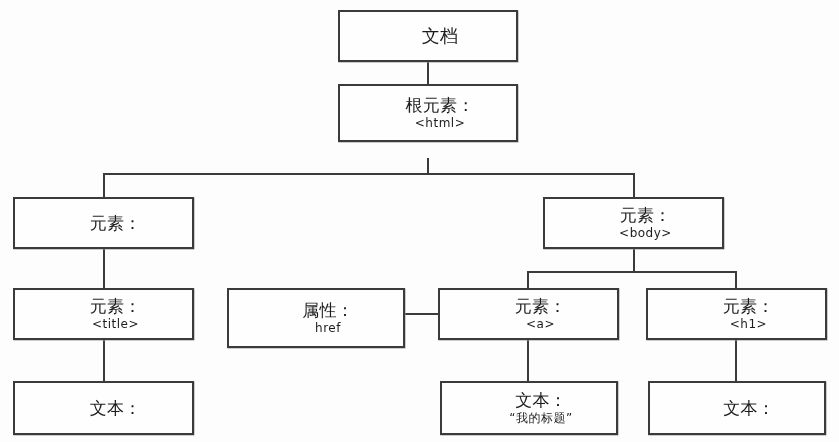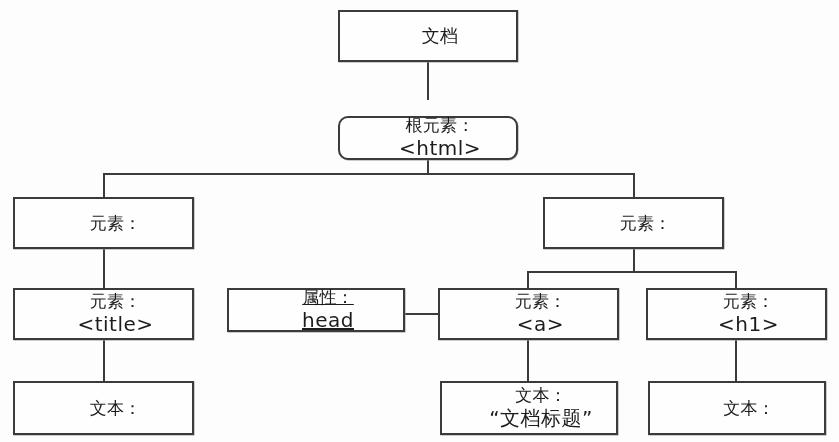--- a/index.html
+++ b/index.html
@@ -35,21 +35,21 @@
   .node .l1, .node .l2 {
     display: block;
     white-space: nowrap;
     font-size: 17px;
     letter-spacing: 0.2px;
   }
   .node.single .l1 {
     font-size: 18px;
   }
   .node .l2 {
-    font-size: 20px;
+    font-size: 12px;
     letter-spacing: 0.5px;
     text-align: center;
   }
   .edge {
     position: absolute;
     background: #3b3b3b;
     z-index: 1;
   }
   .edge.v { width: 2px; }
   .edge.h { height: 2px; }
@@ -78,59 +78,60 @@
   <div class="edge h" style="left:404px; top:313px; width:35px;"></div>
 
   <div class="edge v" style="left:527px; top:339px; height:43px;"></div>
 
   <div class="edge v" style="left:735px; top:339px; height:43px;"></div>
 
   <div class="node single" style="left:338px; top:10px; width:180px; height:52px;">
     <span class="l1">文档</span>
   </div>
 
-  <div class="node" style="left:338px; top:116px; width:180px; height:44px;border-radius:10px;">
+  <div class="node" style="left:338px; top:84px; width:180px; height:58px;">
     <span class="l1">根元素：</span>
     <span class="l2">&lt;html&gt;</span>
   </div>
 
   <div class="node" style="left:13px; top:197px; width:181px; height:52px;">
     <span class="l1">元素：</span>
   </div>
 
   <div class="node" style="left:543px; top:197px; width:181px; height:52px;">
     <span class="l1">元素：</span>
+    <span class="l2">&lt;body&gt;</span>
   </div>
 
   <div class="node" style="left:13px; top:288px; width:181px; height:52px;">
     <span class="l1">元素：</span>
     <span class="l2">&lt;title&gt;</span>
   </div>
 
-  <div class="node" style="left:227px; top:288px; width:178px; height:44px;text-decoration:underline;">
+  <div class="node" style="left:227px; top:288px; width:178px; height:60px;">
     <span class="l1">属性：</span>
-    <span class="l2">head</span>
+    <span class="l2">href</span>
   </div>
 
   <div class="node" style="left:438px; top:288px; width:181px; height:52px;">
     <span class="l1">元素：</span>
     <span class="l2">&lt;a&gt;</span>
   </div>
 
   <div class="node" style="left:646px; top:288px; width:181px; height:52px;">
     <span class="l1">元素：</span>
     <span class="l2">&lt;h1&gt;</span>
   </div>
 
   <div class="node" style="left:13px; top:381px; width:181px; height:54px;">
     <span class="l1">文本：</span>
   </div>
 
   <div class="node" style="left:440px; top:381px; width:178px; height:54px;">
     <span class="l1">文本：</span>
-    <span class="l2">“文档标题”</span>
+    <span class="l2">“我的标题”</span>
   </div>
 
   <div class="node" style="left:648px; top:381px; width:178px; height:54px;">
     <span class="l1">文本：</span>
   </div>
 
 </div>
 
 </body></html>

